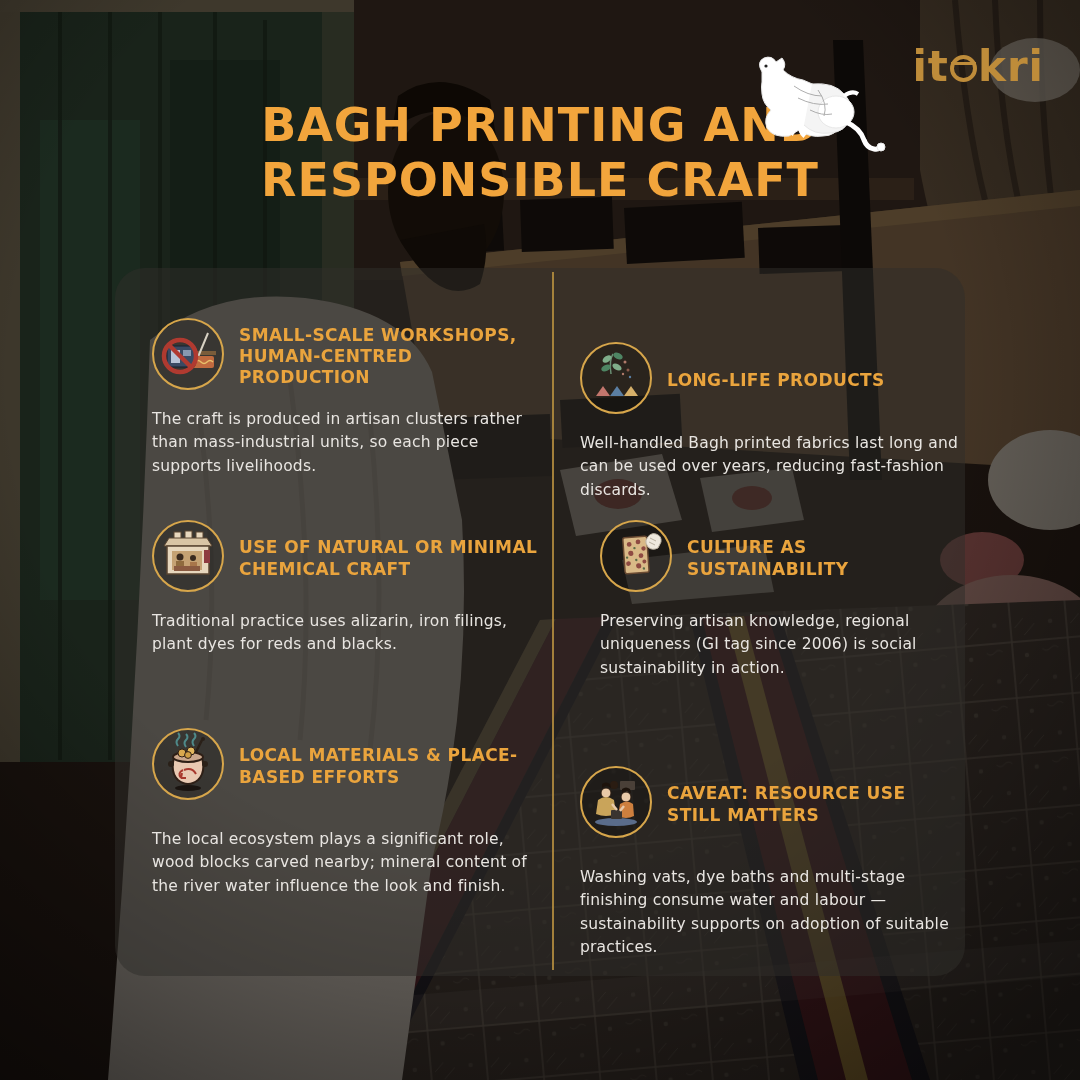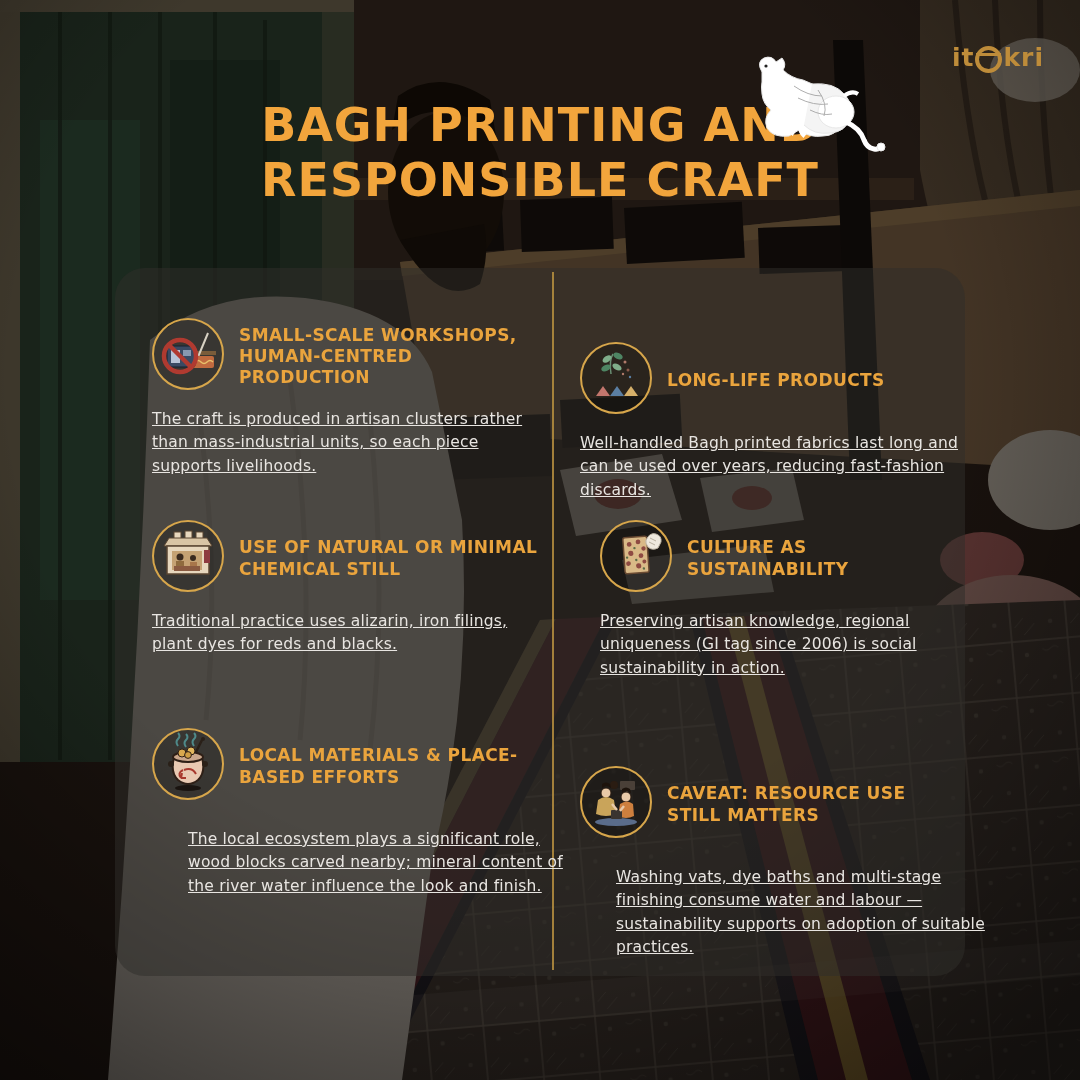--- a/index.html
+++ b/index.html
@@ -17,42 +17,42 @@
     position:absolute;left:552px;top:272px;width:2px;height:698px;
     background:#b9913f;opacity:.85;z-index:3;
   }
   .title{
     position:absolute;left:0;right:0;top:98px;text-align:center;z-index:5;
     color:#f2a53c;font-size:46px;font-weight:bold;line-height:1.2;
     letter-spacing:1px;white-space:pre-line;
   }
   .logo{
     position:absolute;top:42px;right:36px;z-index:5;color:#be8c3a;
-    font-size:25px;font-weight:bold;letter-spacing:1px;display:flex;align-items:center;justify-content:center;
+    font-size:42px;font-weight:bold;letter-spacing:1px;display:flex;align-items:center;justify-content:center;
   }
   .logo .o{
     width:19px;height:19px;border:4px solid #be8c3a;border-radius:50%;
     display:inline-block;position:relative;margin:4px 1px 0 1px;
   }
   .logo .o::after{
     content:"";position:absolute;left:-3px;right:-3px;top:3px;height:3px;background:#be8c3a;
   }
   .cow{position:absolute;left:748px;top:50px;z-index:6;}
   .item{position:absolute;width:398px;z-index:4;}
   .item .head{display:flex;align-items:center;}
   .item .icon{flex:0 0 76px;width:76px;height:76px;}
   .item .heading{
     margin-left:13px;padding-top:5px;color:#eaa43d;font-weight:bold;
     font-size:17px;line-height:1.25;letter-spacing:.4px;white-space:pre-line;
   }
   .item .body{
     position:absolute;left:2px;top:92px;width:392px;color:#e8e5e1;
-    font-size:15.5px;line-height:1.5;letter-spacing:.2px;text-decoration:underline;
-  }
-  .item.r3 .body{top:102px;margin-left:36px;}
+    font-size:15.5px;line-height:1.5;letter-spacing:.2px;
+  }
+  .item.r3 .body{top:102px;}
   .i1{left:150px;top:316px;}
   .i2{left:578px;top:316px;margin-top:24px;}
   .i3{left:150px;top:518px;}
   .i4{left:598px;top:518px;}
   .i5{left:150px;top:726px;}
   .i6{left:578px;top:764px;}
 </style>
 </head>
 <body>
 
@@ -232,21 +232,21 @@
         <rect x="17" y="28" width="42" height="28" fill="#e7d7bd" stroke="#5a4632" stroke-width="1.5"></rect>
         <rect x="22" y="33" width="30" height="19" fill="#c5a273"></rect>
         <circle cx="30" cy="39" r="3.5" fill="#3a2a1e"></circle>
         <rect x="26" y="43" width="8" height="8" fill="#8f6b3e"></rect>
         <circle cx="43" cy="40" r="3" fill="#3a2a1e"></circle>
         <rect x="40" y="44" width="7" height="7" fill="#a8764a"></rect>
         <rect x="24" y="48" width="26" height="5" fill="#8a5a40"></rect>
         <rect x="54" y="32" width="6" height="13" fill="#8e3b40"></rect>
       </svg>
       <div class="heading">USE OF NATURAL OR MINIMAL
-CHEMICAL STILL</div>
+CHEMICAL CRAFT</div>
     </div>
     <div class="body">Traditional practice uses alizarin, iron filings, plant dyes for reds and blacks.</div>
   </div>
 
   <div class="item i4">
     <div class="head">
       <svg class="icon" viewBox="0 0 76 76">
         <circle cx="38" cy="38" r="35" fill="rgba(0,0,0,0.25)" stroke="#d7a64b" stroke-width="2"></circle>
         <g transform="rotate(-4 38 38)">
           <rect x="26" y="19" width="24" height="36" rx="2" fill="#d9b987" stroke="#6a4a32" stroke-width="1.5"></rect>

